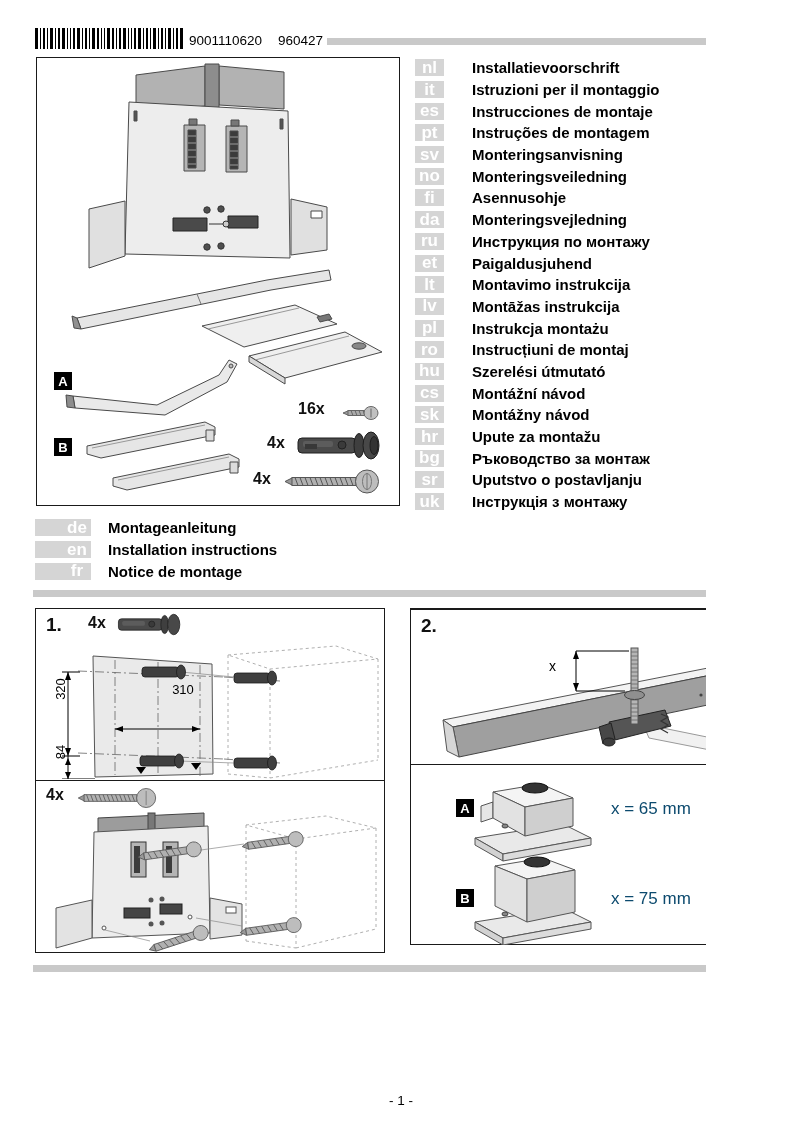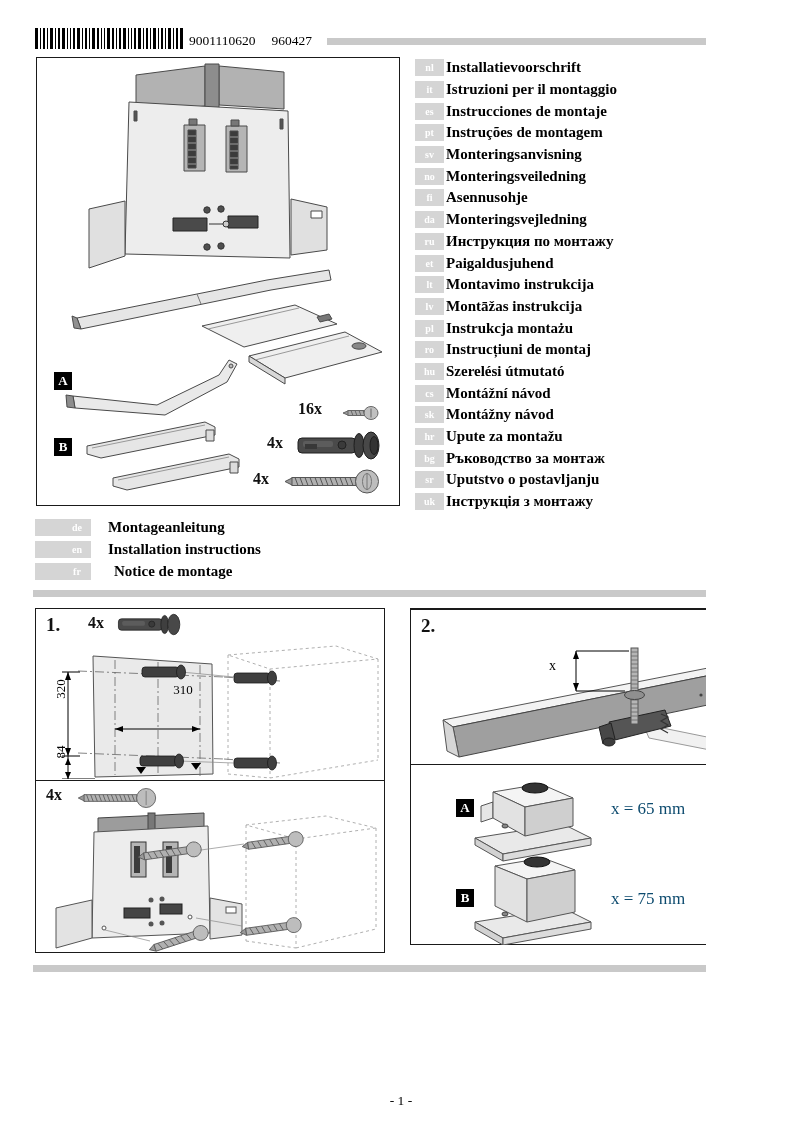--- a/index.html
+++ b/index.html
@@ -1,25 +1,25 @@
 <!DOCTYPE html>
 <html><head>
 <meta charset="utf-8">
 <style>
   html,body{margin:0;padding:0;background:#fff;}
   .page{position:relative;width:706px;height:1134px;background:#fff;
-        font-family:Liberation Serif, serif;color:#000;overflow:hidden;}
+        font-family:Liberation Sans, sans-serif;color:#000;overflow:hidden;}
   .abs{position:absolute;}
   .graybar{background:#c9c9c9;height:7px;}
   .box{border:1.2px solid #1a1a1a;background:#fff;box-sizing:border-box;}
-  .tag{background:#d5d5d5;color:#fff;font-weight:bold;font-size:10px;
+  .tag{background:#d5d5d5;color:#fff;font-weight:bold;font-size:17px;
        width:29px;height:17px;display:flex;align-items:center;justify-content:center;flex:0 0 auto;}
   .tag-sm{width:28px;padding-left:28px;}
   .lang-row{display:flex;align-items:center;height:21.7px;}
-  .lang-title{font-weight:bold;font-size:15px;color:#000;margin-left:2px;white-space:nowrap;}
+  .lang-title{font-weight:bold;font-size:15px;color:#000;margin-left:28px;white-space:nowrap;}
   .badge{width:18px;height:18px;background:#000;color:#fff;font-weight:bold;font-size:13px;
          display:flex;align-items:center;justify-content:center;}
   .qty{font-size:16px;font-weight:bold;color:#111;white-space:nowrap;}
   .stepnum{font-size:19px;font-weight:bold;color:#111;}
   .dim{font-size:13px;color:#000;text-align:center;line-height:14px;}
   .rot{transform:rotate(-90deg);transform-origin:center;}
   .val{font-size:17px;color:#0c4a6e;white-space:nowrap;}
   .xlab{font-size:14px;color:#000;}
   .bc-text{font-size:13.5px;color:#000;display:flex;gap:16px;}
   .divline{position:absolute;left:0;right:0;height:1.2px;background:#1a1a1a;}
@@ -287,21 +287,21 @@
     <div class="lang-row">
         <span class="tag tag-sm">de</span>
         <span class="lang-title" style="margin-left:17px">Montageanleitung</span>
       </div>
     <div class="lang-row">
         <span class="tag tag-sm">en</span>
         <span class="lang-title" style="margin-left:17px">Installation instructions</span>
       </div>
     <div class="lang-row">
         <span class="tag tag-sm">fr</span>
-        <span class="lang-title" style="margin-left:23px">Notice de montage</span>
+        <span class="lang-title" style="margin-left:17px">Notice de montage</span>
       </div>
   </div>
 
   <div class="abs graybar" style="left:33px;top:590px;width:737px"></div>
 
   <div class="abs box" style="left:35px;top:608px;width:350px;height:345px">
     <span class="abs stepnum" style="left:10px;top:5px">1.</span>
     <span class="abs qty" style="left:52px;top:5px">4x</span>
     <svg class="abs" style="left:80px;top:3px" width="67" height="25" viewBox="0 0 88 33">
       <rect x="3" y="9" width="58" height="15" rx="4" fill="#4a4a4a" stroke="#1e1e1e"></rect>

